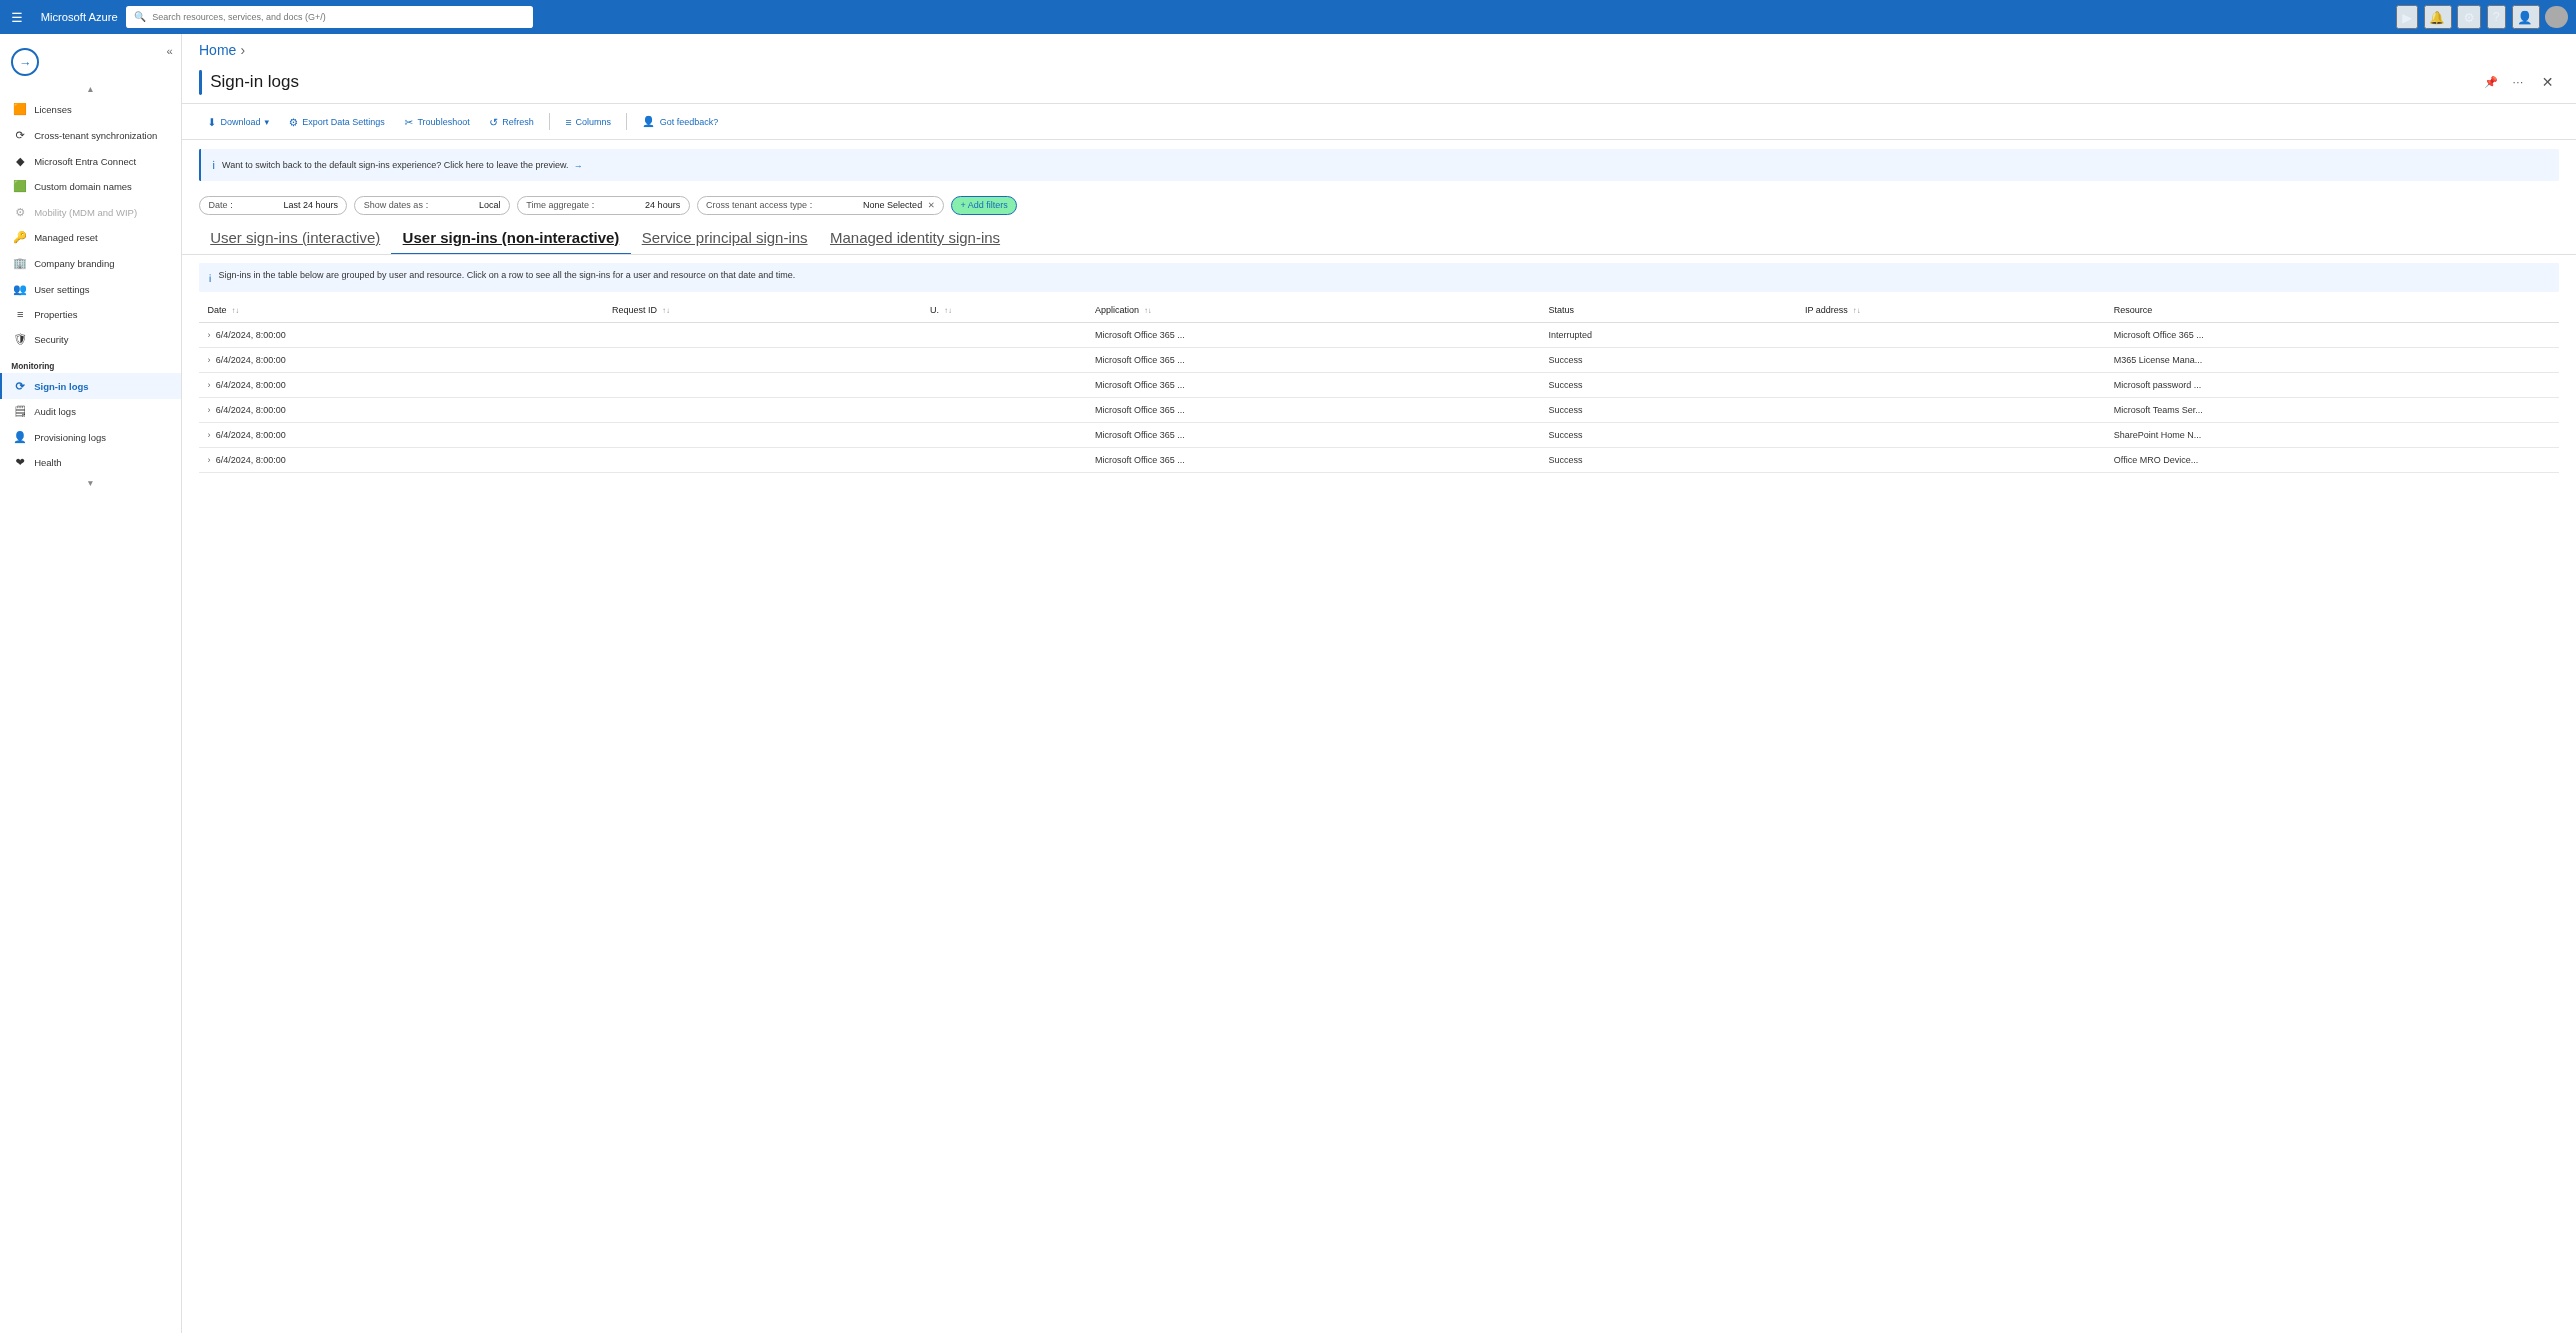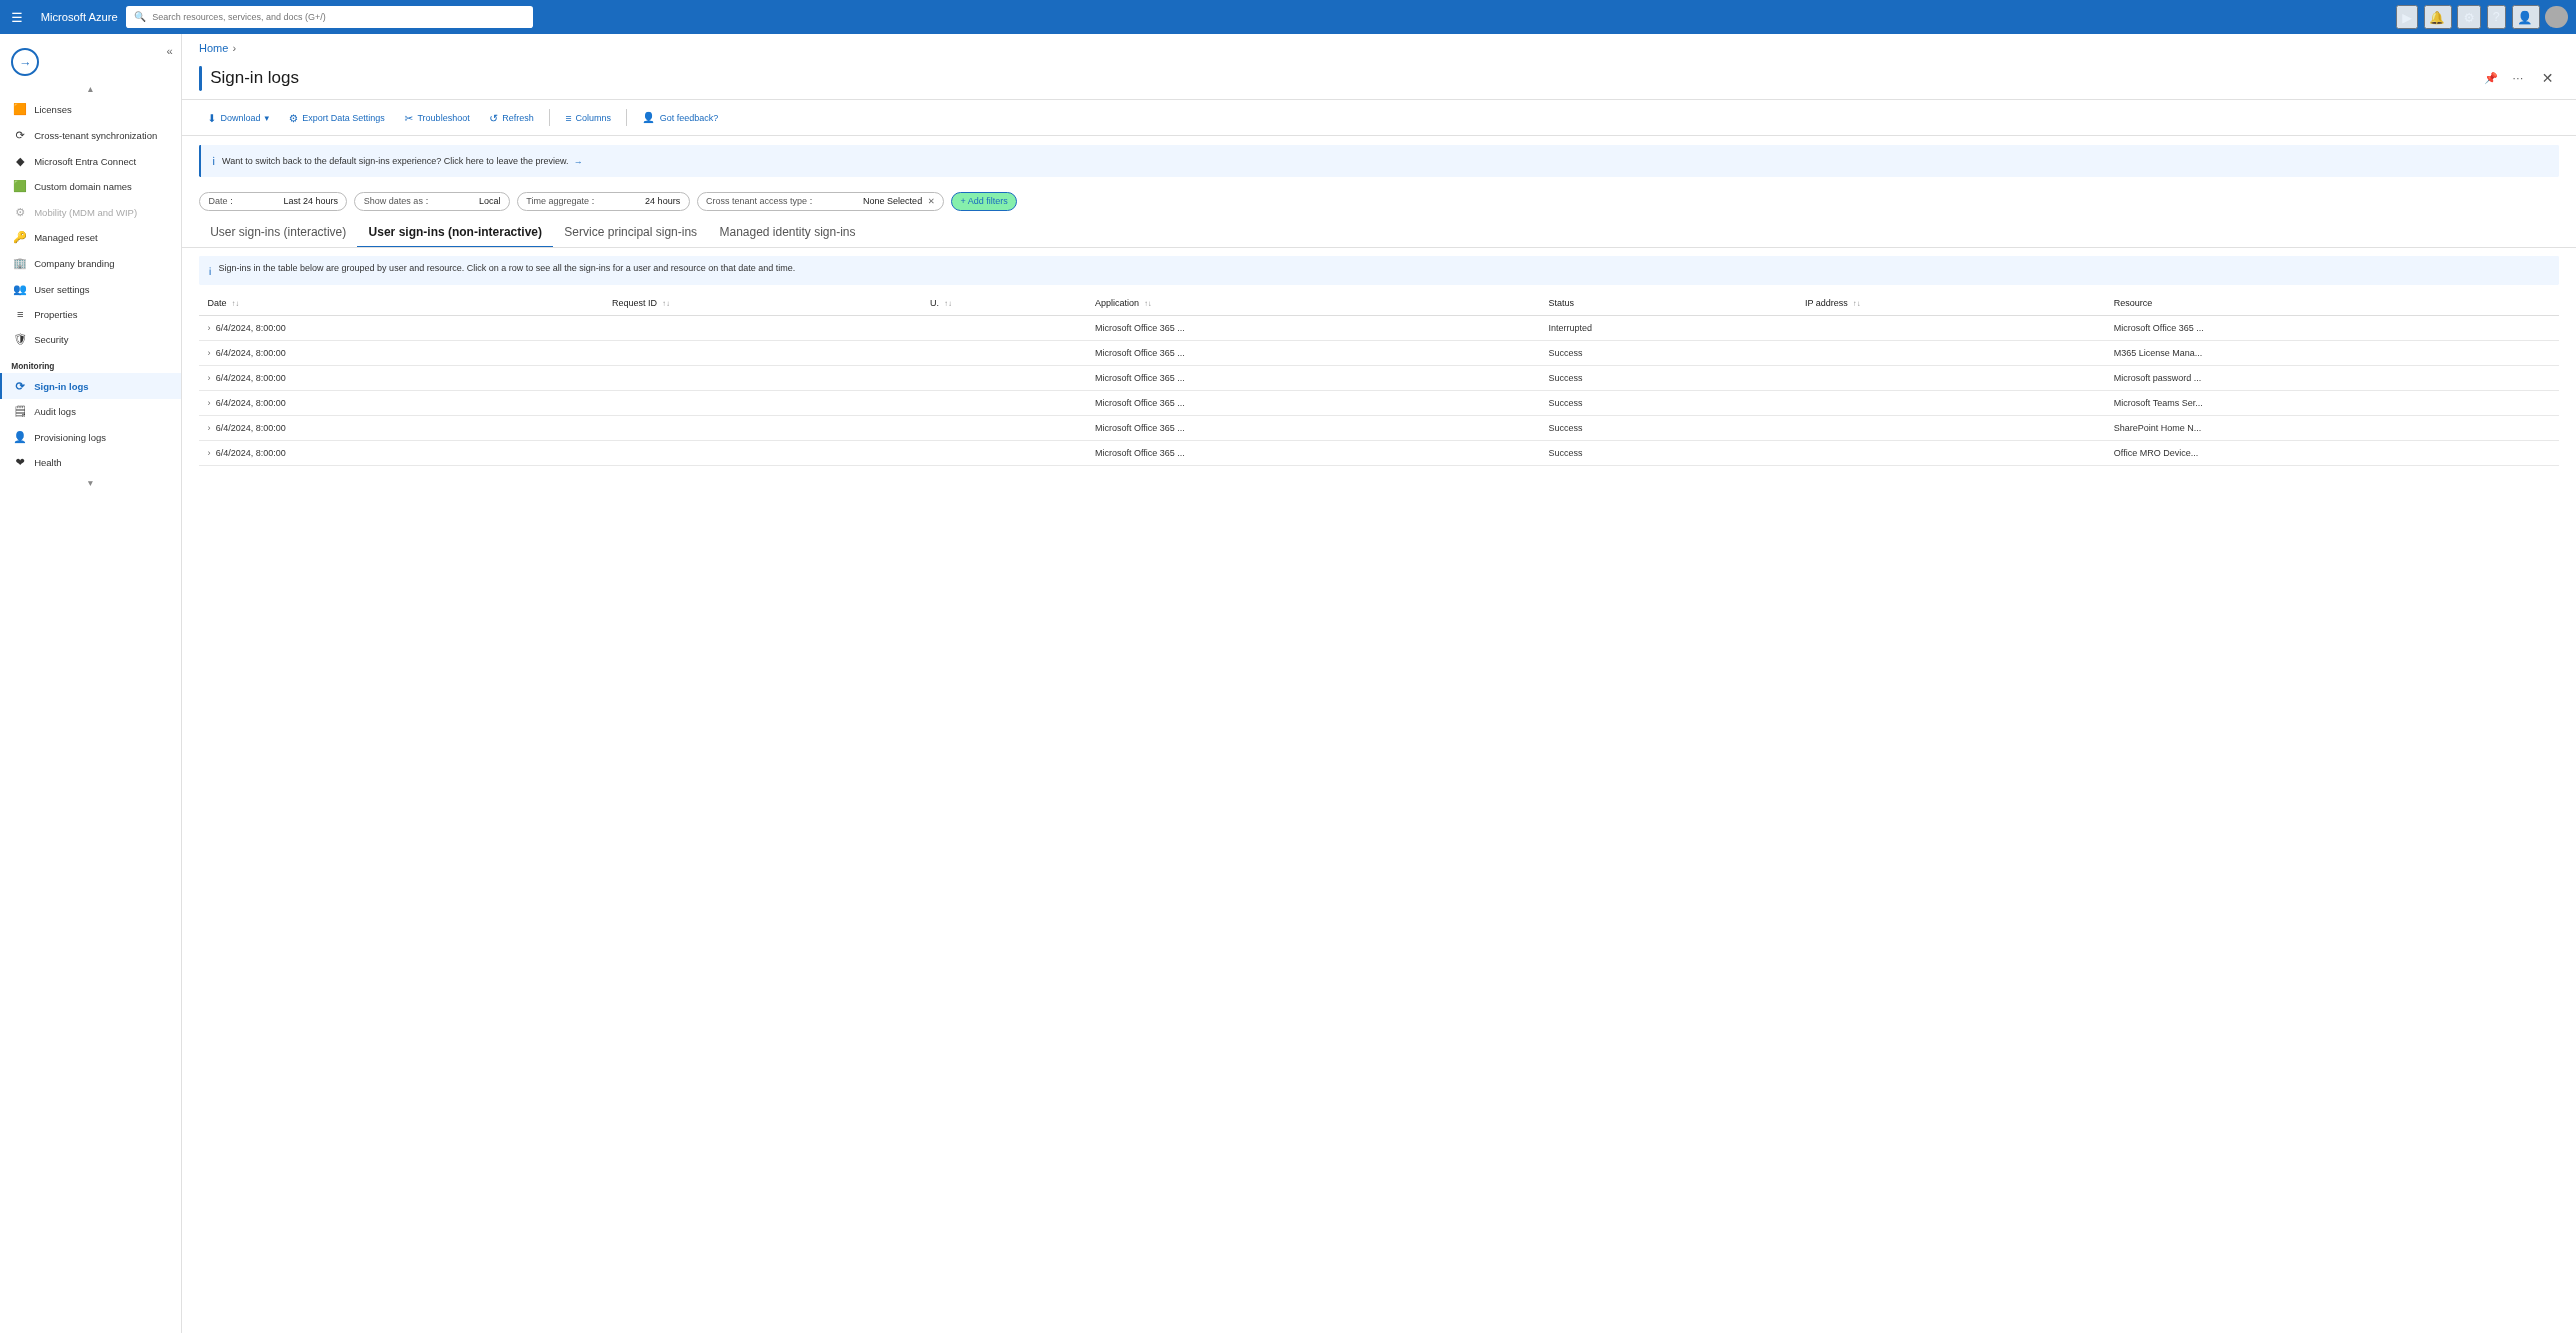--- a/index.html
+++ b/index.html
@@ -89,21 +89,21 @@
       display: flex; justify-content: center; padding: 2.8px;
     }
     .sidebar-scrollbar-btn button { background: none; border: none; cursor: pointer; color: #888; font-size: 8.4px; }
 
     
     .main-content {
       flex: 1; overflow-y: auto; background: white; position: relative;
     }
     .breadcrumb {
       padding: 8.4px 17px 0 17px;
-      font-size: 11px;
+      font-size: 14px;
       display: flex; align-items: center; gap: 4.2px; color: #1a6bbf;
     }
     .breadcrumb a { color: #1a6bbf; text-decoration: none; }
     .breadcrumb .sep { color: #666; }
 
     .page-header {
       display: flex; align-items: center; gap: 8.4px;
       padding: 11.2px 17px 8.4px 17px;
       border-bottom: 0.7px solid #e0e0e0;
     }
@@ -178,25 +178,26 @@
 
     
     .tabs {
       display: flex; align-items: center;
       padding: 0 17px;
       border-bottom: 0.7px solid #e0e0e0;
       gap: 0;
     }
     .tab {
       padding: 7px 11.2px;
-      font-size: 12px;
+      font-size: 15px;
       cursor: pointer;
       color: #555;
       border-bottom: 1.4px solid transparent;
       white-space: nowrap;
+      text-decoration: underline;
     }
     .tab.active { color: #1a1a1a; border-bottom: 1.4px solid #1a6bbf; font-weight: 600; }
 
     
     .table-info-banner {
       margin: 8.4px 17px 0 17px;
       padding: 7px 9.8px;
       background: #eff6ff;
       border-radius: 1.4px;
       display: flex; align-items: flex-start; gap: 7px;

